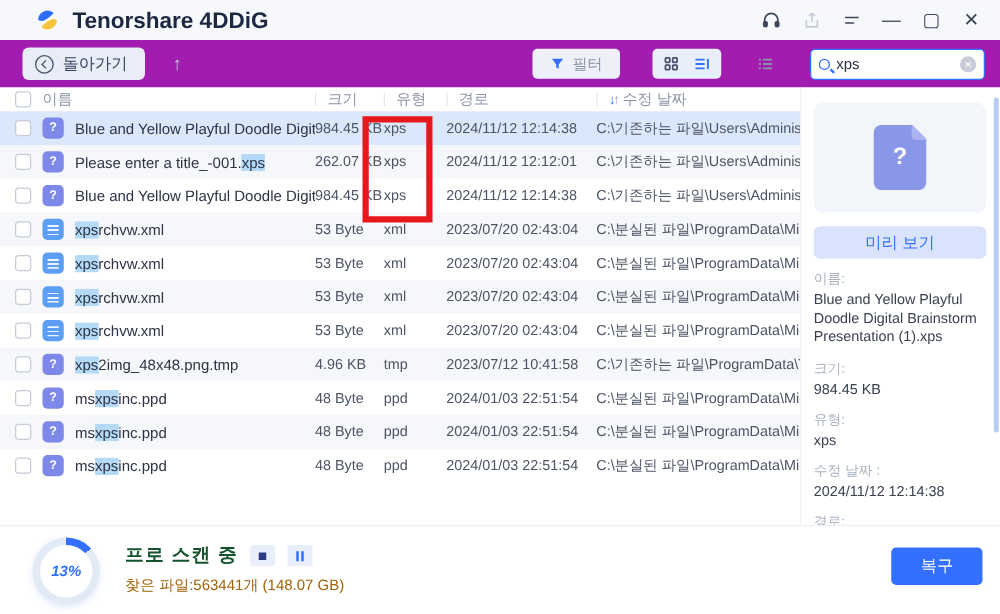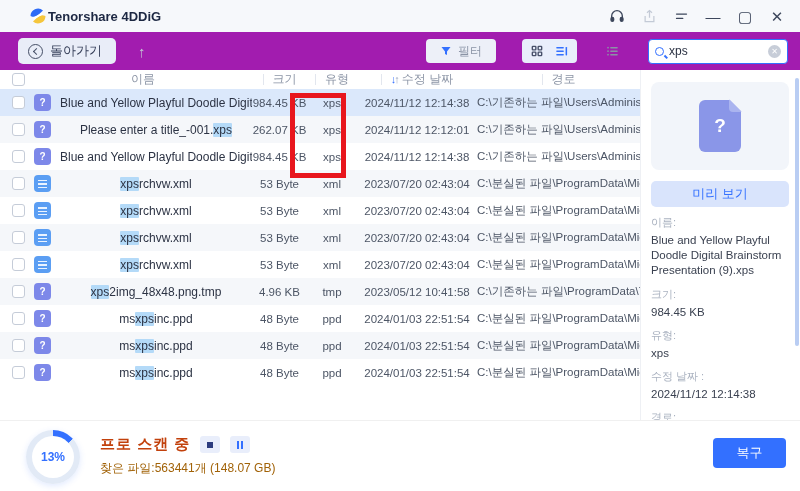--- a/index.html
+++ b/index.html
@@ -2,21 +2,21 @@
 <html><head>
 <meta charset="utf-8">
 <style>
   * { margin:0; padding:0; box-sizing:border-box; }
   html,body { width:800px; height:491px; overflow:hidden; }
   body { font-family:"Liberation Sans","DejaVu Sans",sans-serif; background:#fff; position:relative; font-size:12px; color:#333a49; }
 
   
   .titlebar { position:absolute; left:0; top:0; width:800px; height:32px; background:#f6f8fb; display:flex; align-items:center; }
   .logo { width:20px; height:20px; margin-left:28px; }
-  .app-title { font-size:13px; font-weight:bold; color:#1c2742; }
+  .app-title { margin-left:10px; font-size:18px; font-weight:bold; color:#1c2742; }
   .win-ctrls { margin-left:auto; display:flex; align-items:center; gap:10px; margin-right:12px; }
   .wbtn { width:22px; height:22px; display:flex; align-items:center; justify-content:center; color:#3d475c; font-size:14px; cursor:default; }
   .wbtn.dim { color:#c3cad6; }
   .glyph-line { font-size:15px; line-height:1; }
 
   
   .toolbar { position:absolute; left:0; top:32px; width:800px; height:38px; background:#a21caf; display:flex; align-items:center; }
   .back-btn { margin-left:18px; height:26px; background:#e9edf8; border-radius:5px; display:flex; align-items:center; padding:0 14px 0 10px; gap:7px; color:#353e58; font-size:13px; }
   .back-ic { width:15px; height:15px; border:1.4px solid #454e66; border-radius:50%; position:relative; }
   .back-ic::after { content:""; position:absolute; left:5px; top:4px; width:4px; height:4px; border-left:1.4px solid #454e66; border-bottom:1.4px solid #454e66; transform:rotate(45deg); }
@@ -27,21 +27,21 @@
   .vicon { display:flex; }
   .list-btn { display:flex; padding:0 2px; }
   .searchbox { width:140px; height:25px; border:1.5px solid #3370ff; border-radius:4px; background:#fff; display:flex; align-items:center; padding:0 6px; gap:5px; }
   .mag { width:9px; height:9px; border:1.6px solid #3370ff; border-radius:50%; position:relative; flex:none; }
   .mag::after { content:""; position:absolute; left:8px; top:8px; width:4px; height:1.6px; background:#3370ff; transform:rotate(45deg); }
   .searchbox input { border:none; outline:none; flex:1; min-width:0; font-size:12px; color:#2a3142; font-family:inherit; background:transparent; }
   .clear-ic { width:13px; height:13px; border-radius:50%; background:#c7cdd8; color:#fff; font-size:8px; display:flex; align-items:center; justify-content:center; flex:none; }
   .clear-ic::after { content:"✕"; }
 
   
-  .table-area { position:absolute; left:0; top:70px; width:640px; height:350px; background:#fff;text-align:center; }
+  .table-area { position:absolute; left:0; top:70px; width:640px; height:350px; background:#fff; }
   .thead { display:grid; grid-template-columns:34px 218px 55px 50px 120px auto; align-items:center; height:19px; color:#8b94a5; font-size:12px; }
   .thead .cb { margin-left:12px; }
   .sep::before { content:""; display:inline-block; width:1px; height:11px; background:#e2e6ee; margin-right:9px; vertical-align:-2px; }
   .sort { font-size:11px; letter-spacing:-2px; margin-right:4px; }
   .sort .dn { color:#3370ff; } .sort .up { color:#9aa6c0; }
   .trow { display:grid; grid-template-columns:34px 26px 192px 55px 50px 120px auto; align-items:center; height:27px; font-size:12px; }
   .trow:nth-child(odd) { background:#f5f7fa; }
   .trow.sel { background:#dbe8fb; }
   .trow .cb { margin-left:12px; }
   .cb { width:13px; height:13px; border:1.5px solid #c5ccd8; border-radius:3px; background:#fff; display:inline-block; }
@@ -66,23 +66,23 @@
   .doc-icon::before { content:""; position:absolute; right:-1px; top:-1px; border-style:solid; border-width:0 13px 13px 0; border-color:#f2f5fa #f2f5fa #aab4ef #aab4ef; border-radius:0 0 0 4px; }
   .preview-btn { margin-top:11px; width:138px; height:26px; background:#d9e4fc; border-radius:5px; color:#3370ff; font-size:13px; display:flex; align-items:center; justify-content:center; }
   .detail { margin-top:0; }
   .dlabel { color:#aab2c0; font-size:11px; margin-top:8px; }
   .dvalue { color:#3a4150; font-size:11.5px; line-height:1.32; margin-top:3px; word-wrap:break-word; }
   .panel-scroll { position:absolute; left:795px; top:78px; width:4px; height:268px; background:#b9cdf3; border-radius:2px; z-index:30; }
 
   
   .footer { position:absolute; left:0; top:420px; width:800px; height:71px; background:#fff; border-top:1px solid #f0f0f0; }
   .ring { position:absolute; left:26px; top:9px; width:54px; height:54px; border-radius:50%; background:conic-gradient(#3370ff 0deg 47deg, #e2eaf6 47deg 360deg); display:flex; align-items:center; justify-content:center; box-shadow:0 2px 6px rgba(51,112,255,.15); }
-  .ring-inner { width:42px; height:42px; border-radius:50%; background:#fff; display:flex; align-items:center; justify-content:center; color:#3370ff; font-size:12px; font-weight:bold; }
+  .ring-inner { width:42px; height:42px; border-radius:50%; background:#fff; display:flex; align-items:center; justify-content:center; color:#3370ff; font-size:12px; font-weight:bold;font-style:italic; }
   .scan-title-row { position:absolute; left:100px; top:14px; display:flex; align-items:center; gap:10px; }
-  .scan-title { font-size:15px; font-weight:bold; color:#c2410c; letter-spacing:1px; }
+  .scan-title { font-size:15px; font-weight:bold; color:#14532d; letter-spacing:1px; }
   .mini-btn { width:20px; height:17px; background:#e9eefb; border-radius:3px; display:flex; align-items:center; justify-content:center; }
   .stop-glyph { width:6px; height:6px; background:#2c3c7e; }
   .pause-glyph { display:flex; gap:2px; }
   .pause-glyph i { width:2px; height:8px; background:#3370ff; display:block; }
   .scan-sub { position:absolute; left:100px; top:39px; color:#a16207; font-size:12px; }
   .recover-btn { position:absolute; right:14px; top:17px; width:73px; height:30px; background:#3370ff; border:none; border-radius:4px; color:#fff; font-size:13px; display:flex; align-items:center; justify-content:center; }
 </style>
 </head>
 <body>
 
@@ -168,22 +168,22 @@
     </div>
   </div>
 </div>
 
 <div class="table-area">
   <div class="thead">
     <span class="cb"></span>
     <span>이름</span>
     <span class="sep"><span>크기</span></span>
     <span class="sep"><span>유형</span></span>
+    <span class="sep"><span>경로</span></span>
     <span class="sep"><span class="sort"><span class="dn">↓</span><span class="up">↑</span></span><span>수정 날짜</span></span>
-    <span class="sep"><span>경로</span></span>
   </div>
 
   <div class="trow sel">
     <span class="cb"></span>
     <span class="ficon" data-icon="question"></span>
     <span class="fname"><span>Blue and Yellow Playful Doodle Digital Br...</span><span></span></span>
     <span class="cell">984.45 KB</span>
     <span class="cell">xps</span>
     <span class="cell">2024/11/12 12:14:38</span>
     <span class="cell">C:\기존하는 파일\Users\Administr...</span>
@@ -241,21 +241,21 @@
     <span class="cell">xml</span>
     <span class="cell">2023/07/20 02:43:04</span>
     <span class="cell">C:\분실된 파일\ProgramData\Micr...</span>
   </div>
   <div class="trow">
     <span class="cb"></span>
     <span class="ficon" data-icon="question"></span>
     <span class="fname"><span></span><span class="hl">xps</span><span>2img_48x48.png.tmp</span></span>
     <span class="cell">4.96 KB</span>
     <span class="cell">tmp</span>
-    <span class="cell">2023/05/12 10:41:58</span>
+    <span class="cell">2023/07/12 10:41:58</span>
     <span class="cell">C:\기존하는 파일\ProgramData\Te...</span>
   </div>
   <div class="trow">
     <span class="cb"></span>
     <span class="ficon" data-icon="question"></span>
     <span class="fname"><span>ms</span><span class="hl">xps</span><span>inc.ppd</span></span>
     <span class="cell">48 Byte</span>
     <span class="cell">ppd</span>
     <span class="cell">2024/01/03 22:51:54</span>
     <span class="cell">C:\분실된 파일\ProgramData\Micr...</span>
@@ -285,21 +285,21 @@
 
 <div class="side-panel">
   <div class="preview-box">
     <div class="doc-icon">
         <span>?</span>
       </div>
   </div>
   <div class="preview-btn">미리 보기</div>
   <div class="detail">
     <div class="dlabel">이름:</div>
-    <div class="dvalue">Blue and Yellow Playful Doodle Digital Brainstorm Presentation (9).xps</div>
+    <div class="dvalue">Blue and Yellow Playful Doodle Digital Brainstorm Presentation (1).xps</div>
     <div class="dlabel">크기:</div>
     <div class="dvalue">984.45 KB</div>
     <div class="dlabel">유형:</div>
     <div class="dvalue">xps</div>
     <div class="dlabel">수정 날짜 :</div>
     <div class="dvalue">2024/11/12 12:14:38</div>
     <div class="dlabel">경로:</div>
 
   </div>
 </div>

